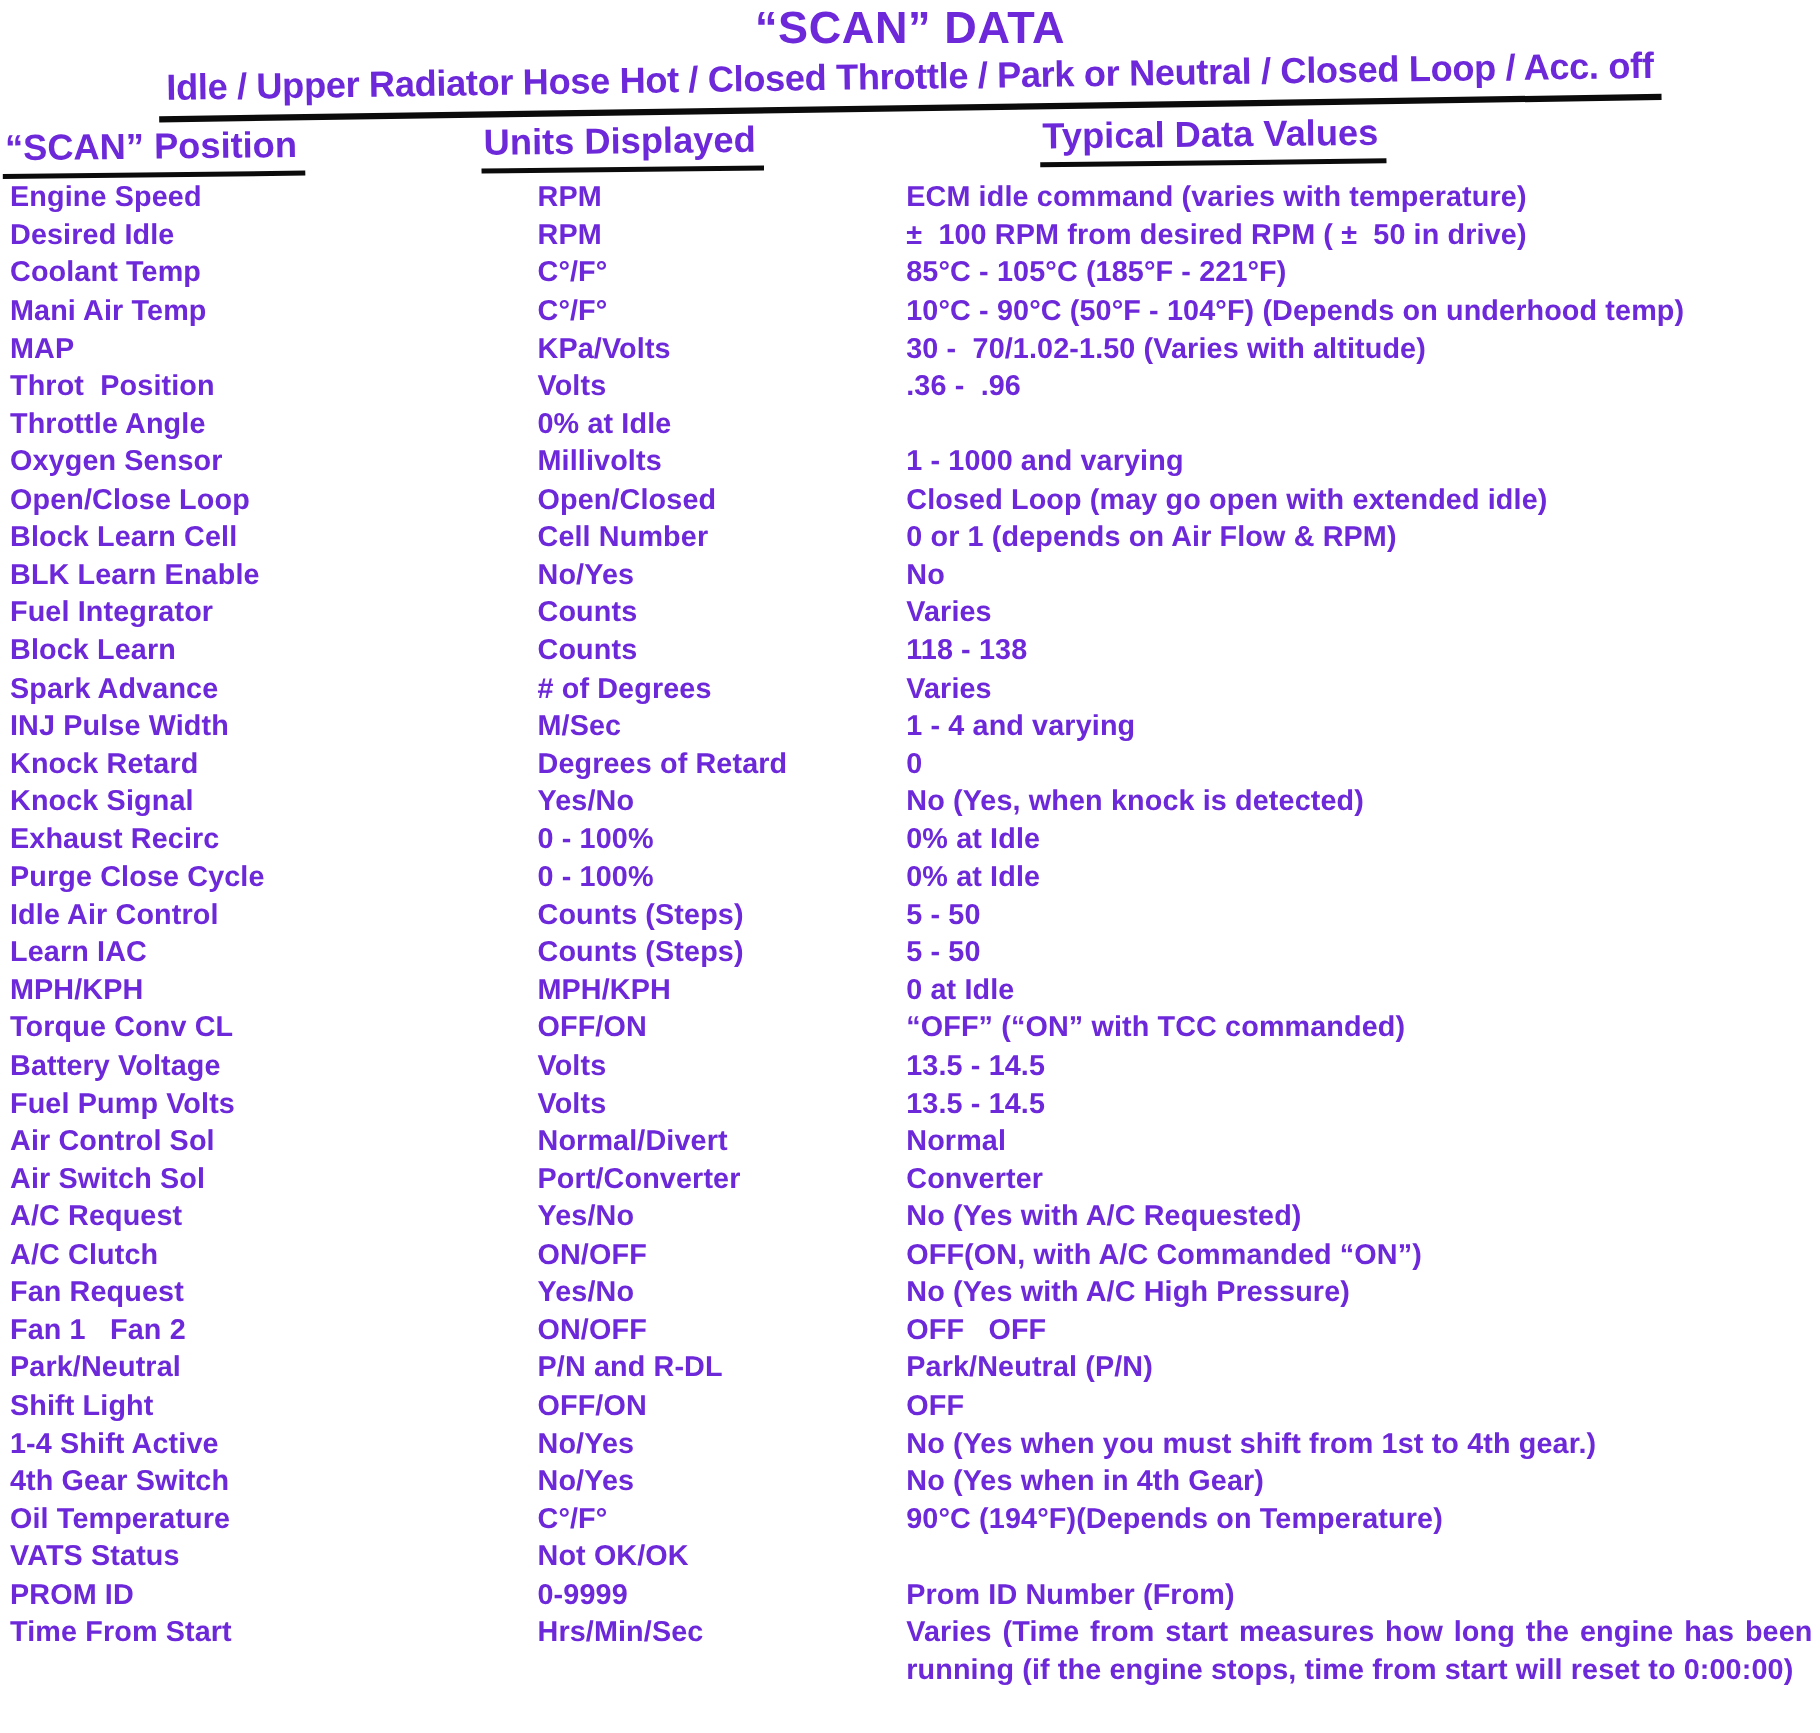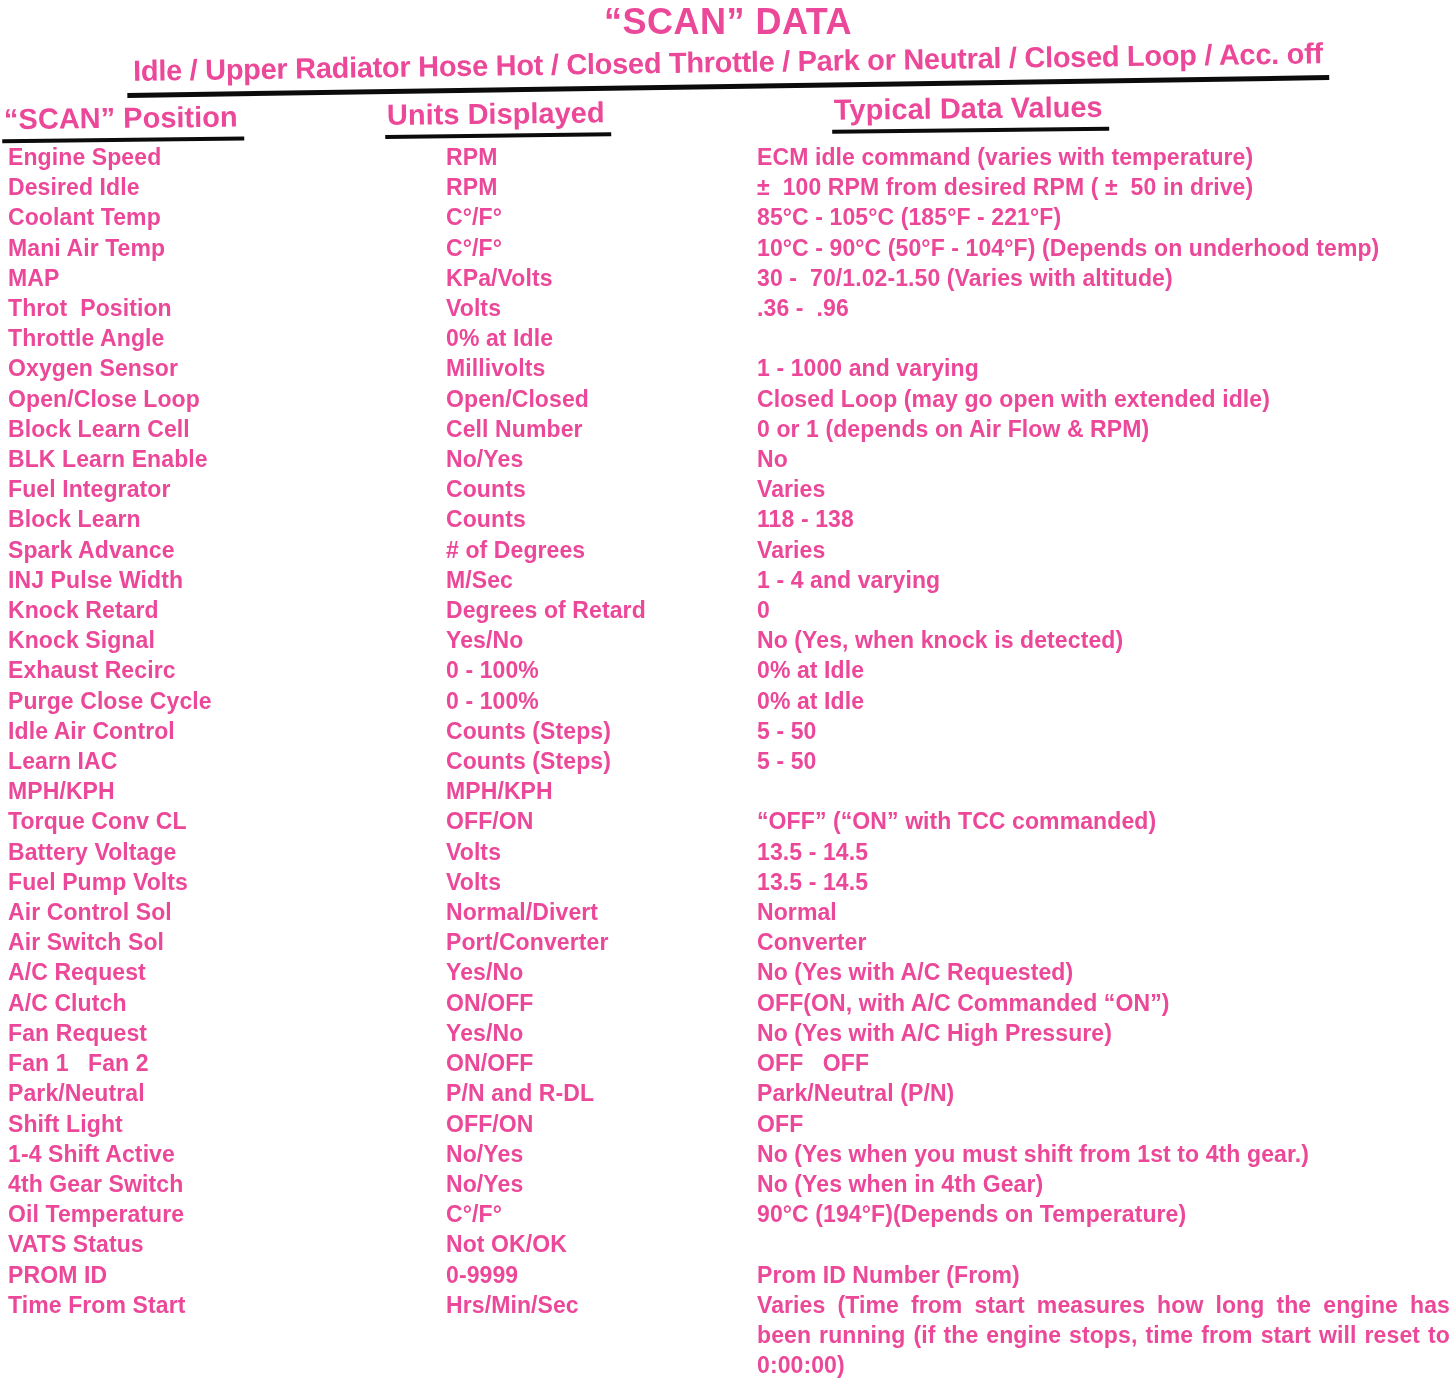--- a/index.html
+++ b/index.html
@@ -5,21 +5,21 @@
   html, body {
     margin: 0;
     padding: 0;
     background: #ffffff;
   }
   .page {
     position: relative;
     width: 1456px;
     height: 1386px;
     background: #ffffff;
-    color: #ec4899;
+    color: #6d28d9;
     font-family: "Liberation Sans", sans-serif;
     font-weight: 700;
     overflow: hidden;
   }
   .title {
     margin: 0;
     padding-top: 2px;
     text-align: center;
     font-size: 36px;
     line-height: 40px;
@@ -53,21 +53,20 @@
   }
   .th1 { padding-left: 2px; }
   .th3 { padding-left: 112px; }
   .tbody {
     margin-top: 7px;
   }
   .tr {
     display: grid;
     grid-template-columns: 425px 295px 1fr;
     align-items: start;
-    gap: 16px;
   }
   .td {
     font-size: 23px;
     line-height: 30.2px;
     white-space: pre-wrap;
     letter-spacing: 0.1px;
   }
   .td1 { padding-left: 8px; }
   .td2 { padding-left: 5px; }
   .td3 { padding-left: 5px; padding-right: 6px; text-align: justify; }
@@ -196,20 +195,21 @@
           <div class="td td3">5 - 50</div>
         </div>
         <div class="tr">
           <div class="td td1">Learn IAC</div>
           <div class="td td2">Counts (Steps)</div>
           <div class="td td3">5 - 50</div>
         </div>
         <div class="tr">
           <div class="td td1">MPH/KPH</div>
           <div class="td td2">MPH/KPH</div>
+          <div class="td td3">0 at Idle</div>
         </div>
         <div class="tr">
           <div class="td td1">Torque Conv CL</div>
           <div class="td td2">OFF/ON</div>
           <div class="td td3">“OFF” (“ON” with TCC commanded)</div>
         </div>
         <div class="tr">
           <div class="td td1">Battery Voltage</div>
           <div class="td td2">Volts</div>
           <div class="td td3">13.5 - 14.5</div>

